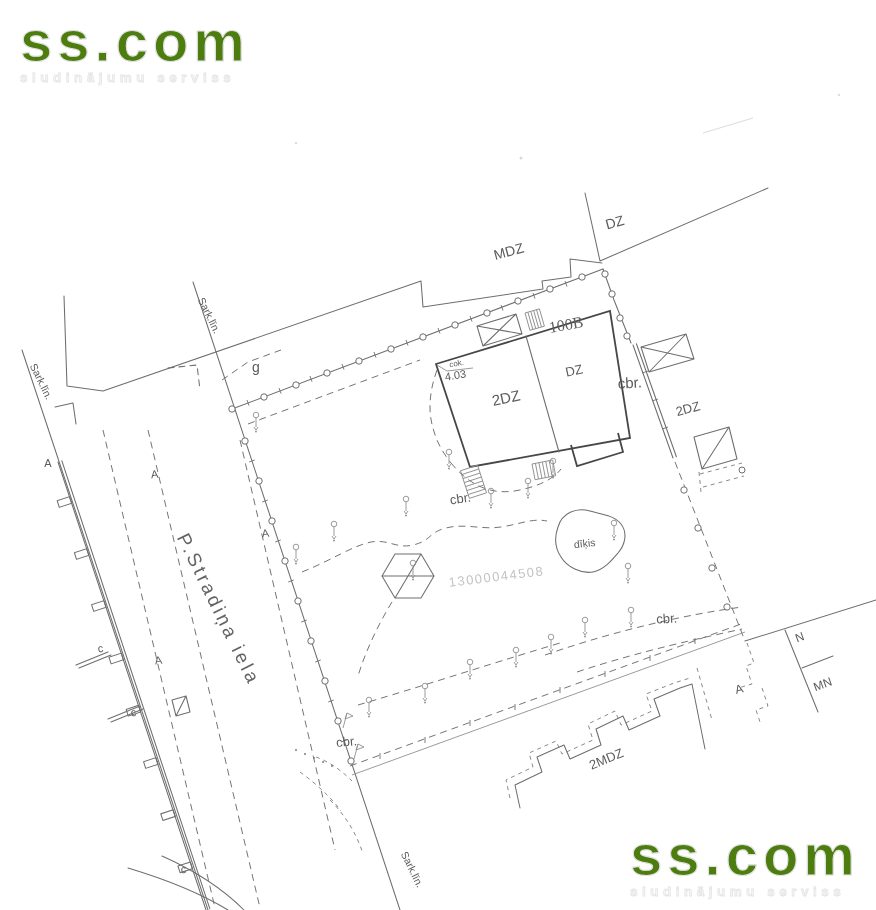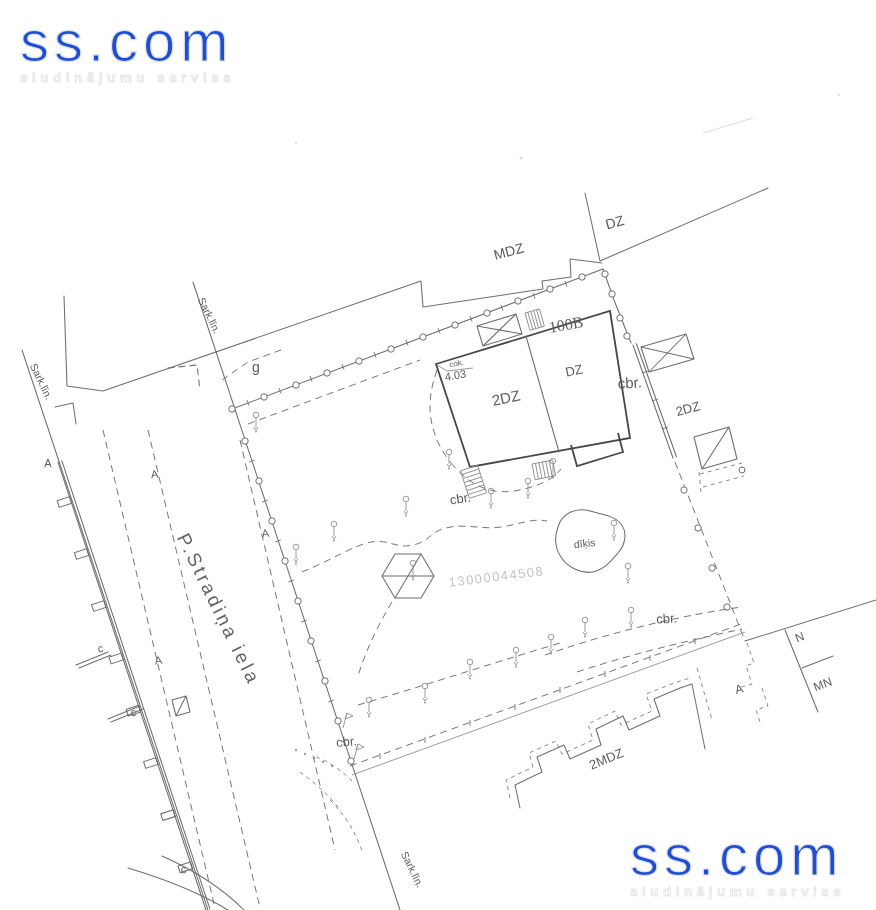--- a/index.html
+++ b/index.html
@@ -1,20 +1,20 @@
 <!DOCTYPE html>
 <html><head>
 <meta charset="utf-8">
 <style>
   html,body{margin:0;padding:0}
   body{width:876px;height:910px;background:#ffffff;position:relative;overflow:hidden;
        font-family:"Liberation Sans",sans-serif}
   .wm{position:absolute;user-select:none;white-space:nowrap}
-  .wm .brand{font-weight:400;font-size:58px;line-height:1;letter-spacing:5px;
-             color:#1d4ed8;-webkit-text-stroke:1.2px #e2e2e2}
+  .wm .brand{font-weight:700;font-size:58px;line-height:1;letter-spacing:5px;
+             color:#4d7c0f;-webkit-text-stroke:1.2px #e2e2e2}
   .wm .tag{font-weight:700;font-size:13.5px;letter-spacing:4.5px;
            color:#f7f7f7;-webkit-text-stroke:0.8px #e5e5e5}
   #wm-tl{left:20px;top:12px}
   #wm-br{left:630px;top:826px}
   svg{position:absolute;left:0;top:0}
   .ln{stroke:#6e6e6e;stroke-width:1.05;fill:none;stroke-linecap:round;stroke-linejoin:round}
   .lt{stroke:#909090;stroke-width:0.9;fill:none}
   .lnB{stroke:#474747;stroke-width:1.8;fill:none;stroke-linejoin:miter}
   .dsh{stroke:#747474;stroke-width:1;fill:none;stroke-dasharray:7 5;stroke-linejoin:round}
   .dsh2{stroke:#7c7c7c;stroke-width:0.9;fill:none;stroke-dasharray:4 4}

